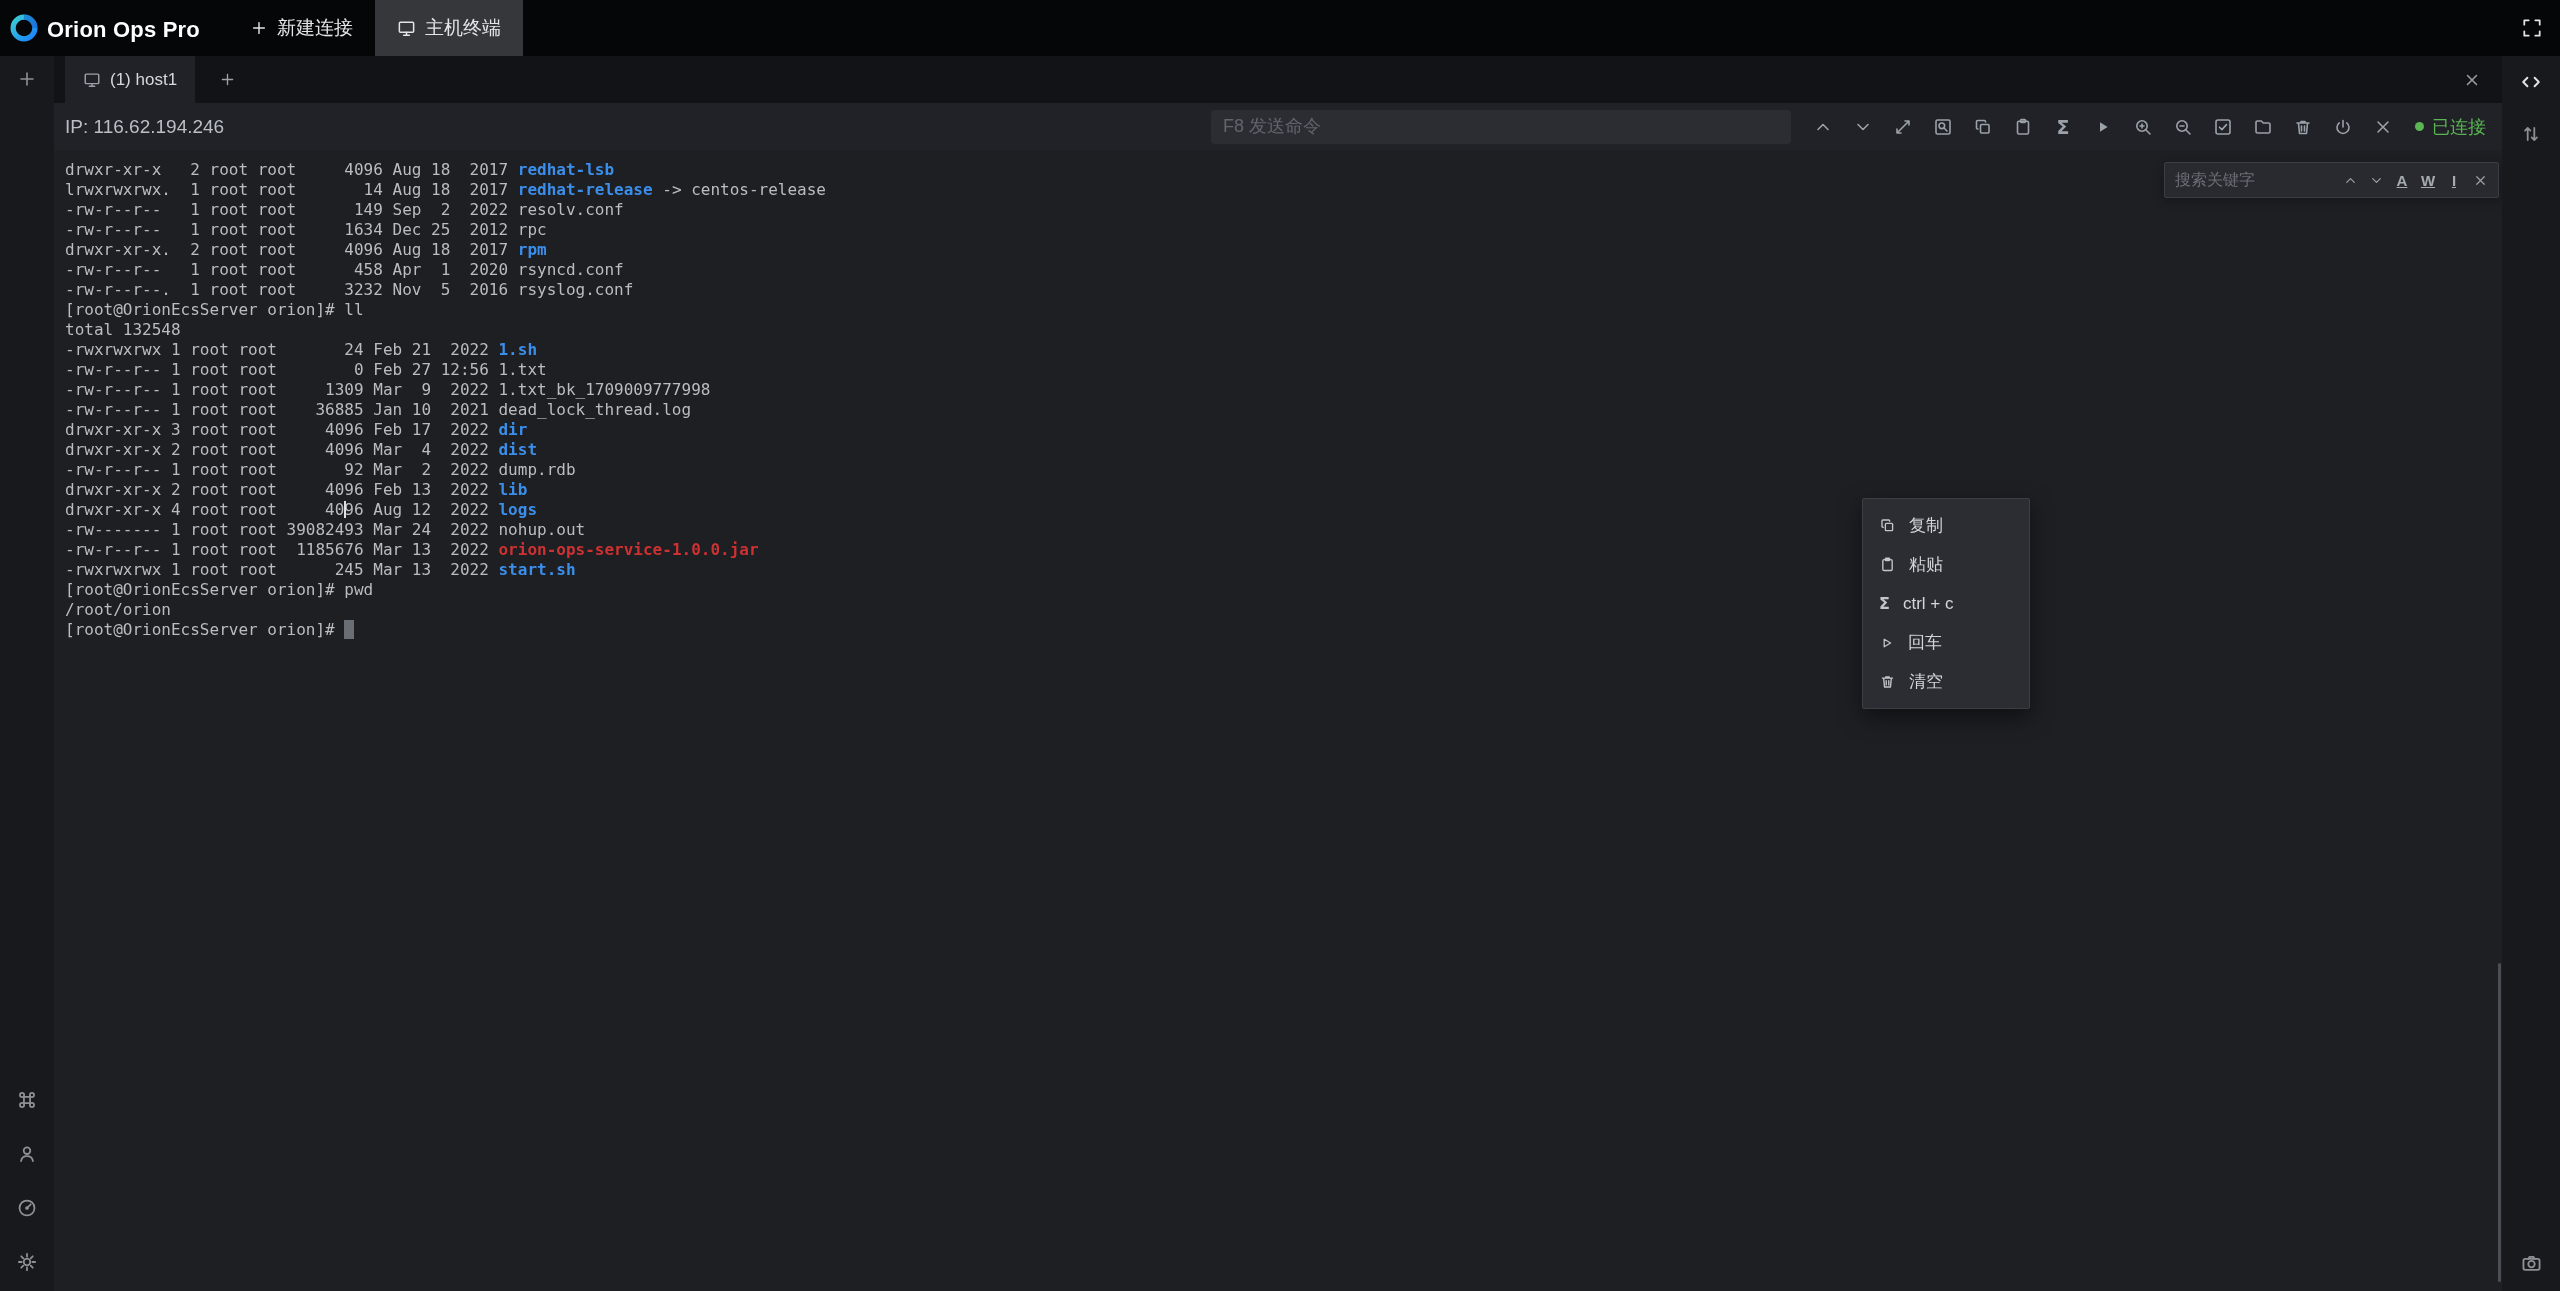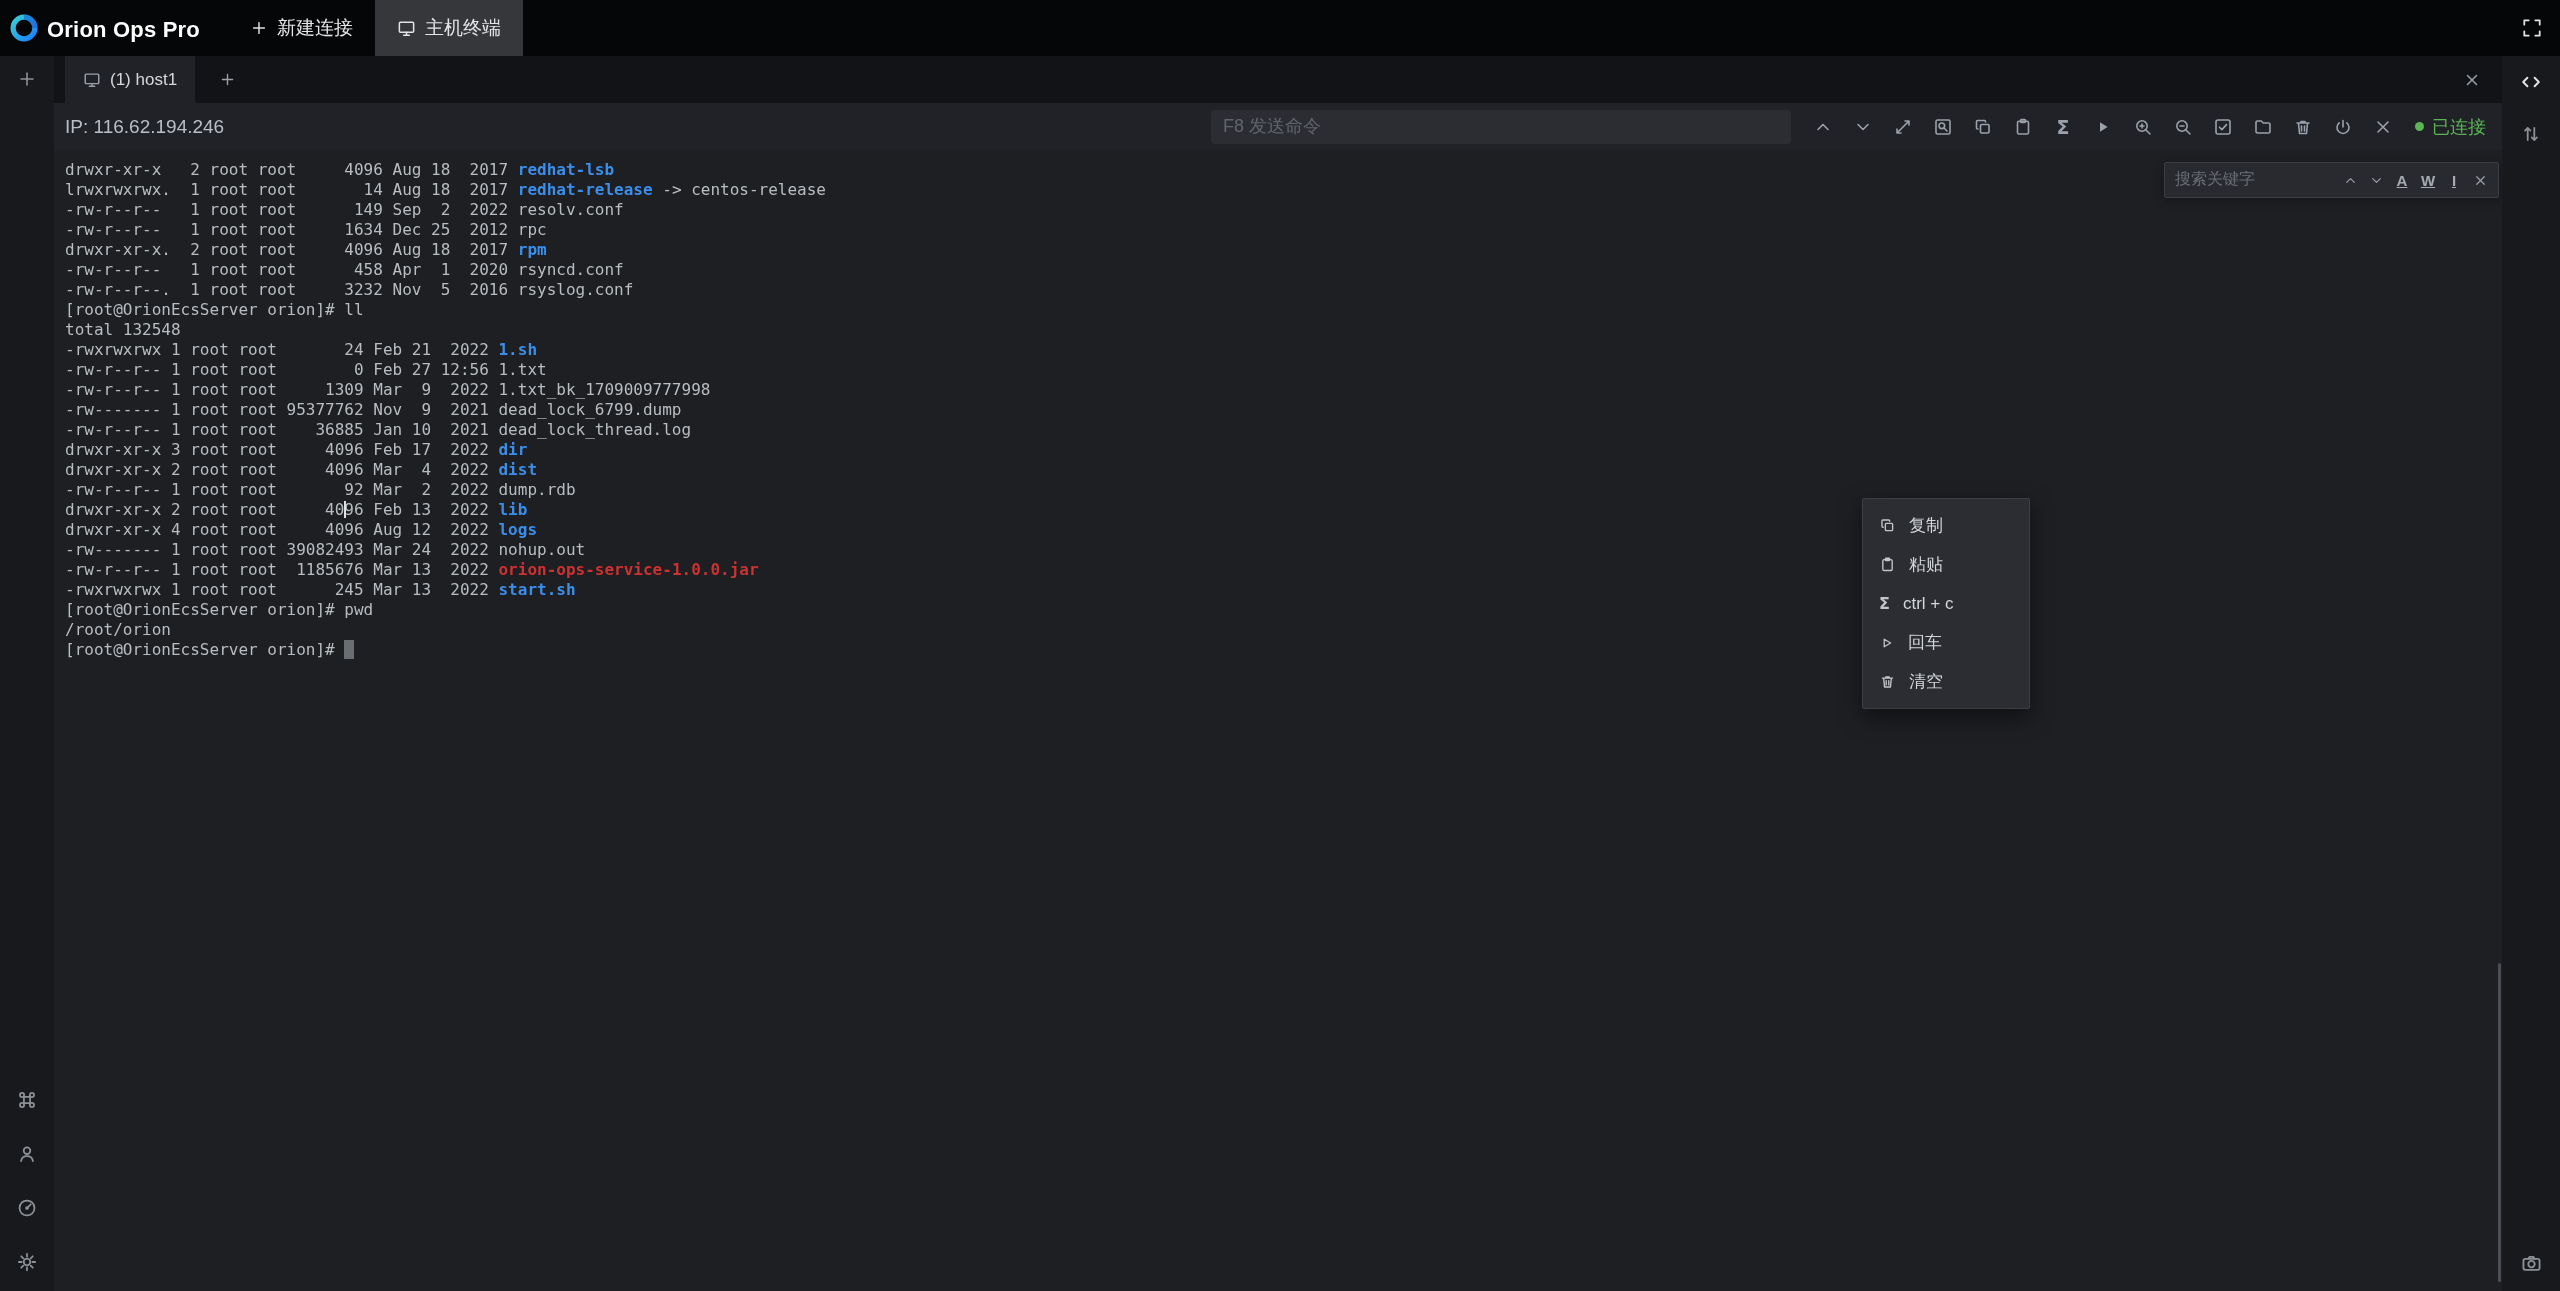--- a/index.html
+++ b/index.html
@@ -63,21 +63,21 @@
   .seg-jar{color:var(--jar-red,#cd3131);font-weight:bold}
   .seg-cursor{background:#696e74}
   .ibeam{position:absolute;left:290px;top:351px;width:2px;height:17px;background:#dfe2e5}
   .scroll-thumb{position:absolute;right:1px;top:813px;width:3px;height:319px;background:#4a4e54;border-radius:2px;cursor:pointer}
 
   
   .search-panel{position:absolute;top:12px;right:3px;width:335px;height:36px;background:#282a2f;
     border:1px solid #3a3d43;border-radius:2px;display:flex;align-items:center;padding:0 6px 0 10px;gap:2px;
     box-shadow:0 2px 10px rgba(0,0,0,.35)}
   .search-input{flex:1;min-width:0;background:transparent;border:none;outline:none;color:#c6cacd;font-size:16px;
-    font-family:Liberation Mono, monospace}
+    font-family:Liberation Serif, serif}
   .search-input::placeholder{color:#6a6e75}
   .search-btn{width:24px;height:24px;display:flex;align-items:center;justify-content:center;
     color:#a6abb1;font-size:15px;cursor:pointer}
   .search-letter{text-decoration:underline;font-weight:bold}
 
   
   .context-menu{position:absolute;left:1808px;top:348px;width:168px;background:#2b2d33;
     border:1px solid #3b3e44;border-radius:2px;padding:7px 0;box-shadow:0 8px 22px rgba(0,0,0,.5);z-index:40}
   .menu-item{height:39px;display:flex;align-items:center;gap:13px;padding:0 16px;color:#d3d6d9;
     font-size:17px;cursor:pointer}
@@ -297,21 +297,20 @@
       <div class="term-line"><span>-rw-r--r--   1 root root      149 Sep  2  2022 resolv.conf</span></div>
       <div class="term-line"><span>-rw-r--r--   1 root root     1634 Dec 25  2012 rpc</span></div>
       <div class="term-line"><span>drwxr-xr-x.  2 root root     4096 Aug 18  2017 </span><span class="seg-dir">rpm</span></div>
       <div class="term-line"><span>-rw-r--r--   1 root root      458 Apr  1  2020 rsyncd.conf</span></div>
       <div class="term-line"><span>-rw-r--r--.  1 root root     3232 Nov  5  2016 rsyslog.conf</span></div>
       <div class="term-line"><span>[root@OrionEcsServer orion]# ll</span></div>
       <div class="term-line"><span>total 132548</span></div>
       <div class="term-line"><span>-rwxrwxrwx 1 root root       24 Feb 21  2022 </span><span class="seg-dir">1.sh</span></div>
       <div class="term-line"><span>-rw-r--r-- 1 root root        0 Feb 27 12:56 1.txt</span></div>
       <div class="term-line"><span>-rw-r--r-- 1 root root     1309 Mar  9  2022 1.txt_bk_1709009777998</span></div>
-      <div class="term-line"><span>-rw------- 1 root root 95377762 Nov  9  2021 dead_lock_6799.dump</span></div>
       <div class="term-line"><span>-rw-r--r-- 1 root root    36885 Jan 10  2021 dead_lock_thread.log</span></div>
       <div class="term-line"><span>drwxr-xr-x 3 root root     4096 Feb 17  2022 </span><span class="seg-dir">dir</span></div>
       <div class="term-line"><span>drwxr-xr-x 2 root root     4096 Mar  4  2022 </span><span class="seg-dir">dist</span></div>
       <div class="term-line"><span>-rw-r--r-- 1 root root       92 Mar  2  2022 dump.rdb</span></div>
       <div class="term-line"><span>drwxr-xr-x 2 root root     4096 Feb 13  2022 </span><span class="seg-dir">lib</span></div>
       <div class="term-line"><span>drwxr-xr-x 4 root root     4096 Aug 12  2022 </span><span class="seg-dir">logs</span></div>
       <div class="term-line"><span>-rw------- 1 root root 39082493 Mar 24  2022 nohup.out</span></div>
       <div class="term-line"><span>-rw-r--r-- 1 root root  1185676 Mar 13  2022 </span><span class="seg-jar">orion-ops-service-1.0.0.jar</span></div>
       <div class="term-line"><span>-rwxrwxrwx 1 root root      245 Mar 13  2022 </span><span class="seg-dir">start.sh</span></div>
       <div class="term-line"><span>[root@OrionEcsServer orion]# pwd</span></div>

